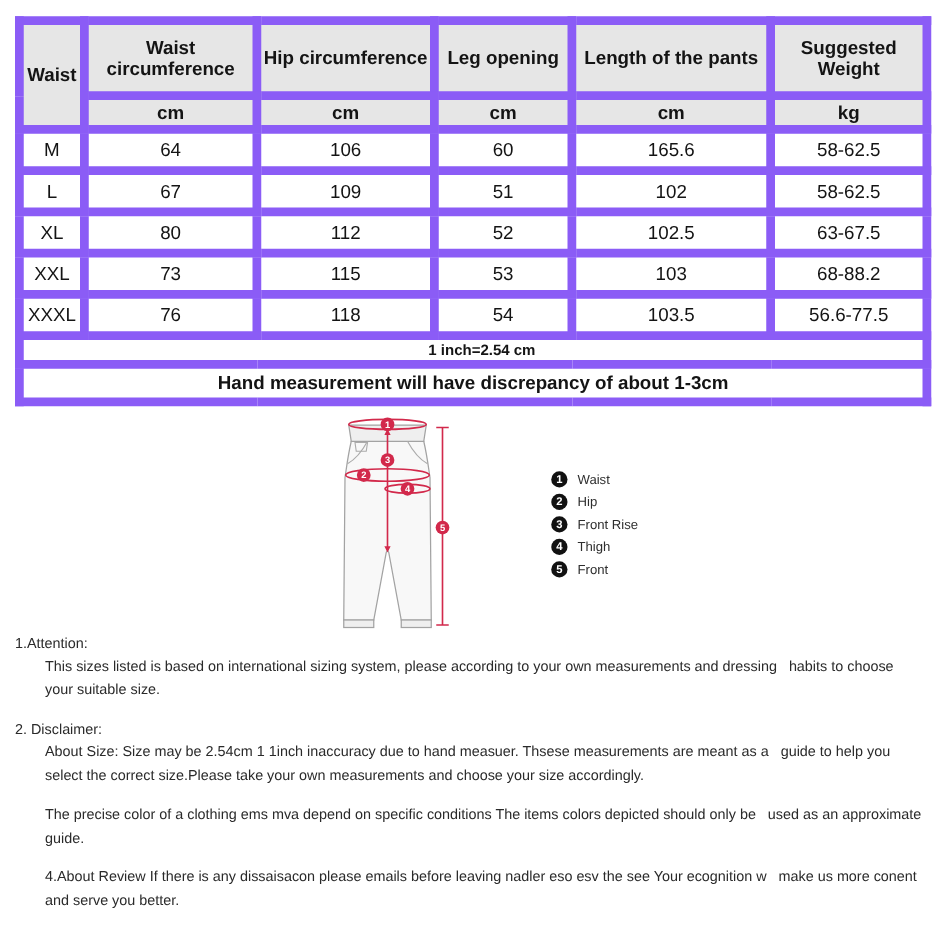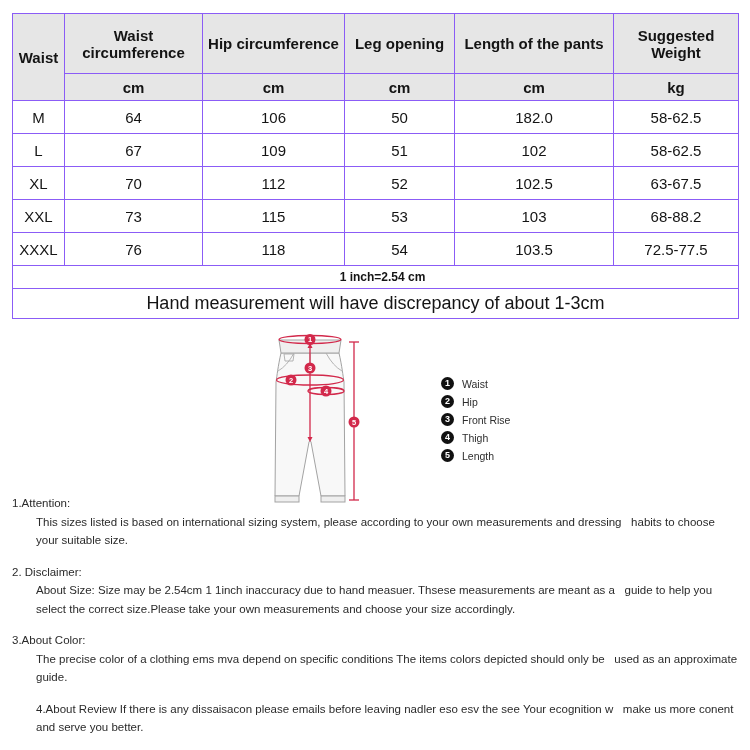--- a/index.html
+++ b/index.html
@@ -4,44 +4,44 @@
 <style>
   * { margin:0; padding:0; box-sizing:border-box; }
   html,body { background:#ffffff; }
   body { font-family:"Liberation Sans", sans-serif; color:#1c1c1c; }
   .page { position:relative; width:750px; height:750px; background:#fff; overflow:hidden; }
 
   
   table.size-chart { position:absolute; left:12px; top:13px; width:726px;
     border-collapse:collapse; table-layout:fixed; }
   table.size-chart th, table.size-chart td {
-    border:1px solid #8b5cf6; text-align:center; vertical-align:middle;
+    border:7px solid #8b5cf6; text-align:center; vertical-align:middle;
     font-size:15px; color:#141414; padding:0 2px; }
   table.size-chart thead th { background:#e6e6e6; font-weight:bold; }
   tr.hdr-row { height:60px; }
   tr.unit-row { height:27px; }
   tr.data-row { height:33px; }
   tr.note-row-1 td { height:23px; font-size:12px; font-weight:bold;padding-left:16px; }
-  tr.note-row-2 td { height:30px; font-size:18px; font-weight:normal; }
+  tr.note-row-2 td { height:30px; font-size:15px; font-weight:bold; }
 
   
   .diagram { position:absolute; left:0; top:330px; width:750px; height:180px; }
   .pants-svg { position:absolute; left:256px; top:0; }
   .legend { position:absolute; left:441px; top:47px; }
   .legend-item { display:flex; align-items:center; margin-bottom:5px; height:13px; }
   .legend-bullet { width:13px; height:13px; border-radius:50%; background:#111;
     color:#fff; font-size:9px; font-weight:bold; display:flex; align-items:center;
     justify-content:center; flex:0 0 13px; line-height:1; }
   .legend-label { margin-left:8px; font-size:10.5px; color:#2e2e2e; white-space:nowrap; }
 
   
   .sections { position:absolute; left:12px; top:494px; width:727px; }
   .section { margin-bottom:13px; }
   .section-heading { font-size:11.5px; line-height:18.5px; color:#2a2a2a;
-    white-space:pre-wrap; }
+    white-space:pre-wrap;margin-top:12px; }
   .section-body { font-size:11.5px; line-height:18.5px; color:#2a2a2a;
     white-space:pre-wrap;margin-left:24px; }
 </style>
 </head>
 <body>
 
 <div class="page">
 
   <table class="size-chart">
     <colgroup>
@@ -67,55 +67,55 @@
         <th>cm</th>
         <th>cm</th>
         <th>kg</th>
       </tr>
     </thead>
     <tbody>
       <tr class="data-row">
         <td>M</td>
         <td>64</td>
         <td>106</td>
-        <td>50</td>
-        <td>182.0</td>
+        <td>60</td>
+        <td>165.6</td>
         <td>58-62.5</td>
       </tr>
       <tr class="data-row">
         <td>L</td>
         <td>67</td>
         <td>109</td>
         <td>51</td>
         <td>102</td>
         <td>58-62.5</td>
       </tr>
       <tr class="data-row">
         <td>XL</td>
-        <td>70</td>
+        <td>80</td>
         <td>112</td>
         <td>52</td>
         <td>102.5</td>
         <td>63-67.5</td>
       </tr>
       <tr class="data-row">
         <td>XXL</td>
         <td>73</td>
         <td>115</td>
         <td>53</td>
         <td>103</td>
         <td>68-88.2</td>
       </tr>
       <tr class="data-row">
         <td>XXXL</td>
         <td>76</td>
         <td>118</td>
         <td>54</td>
         <td>103.5</td>
-        <td>72.5-77.5</td>
+        <td>56.6-77.5</td>
       </tr>
       <tr class="note-row-1">
         <td colspan="6">1 inch=2.54 cm</td>
       </tr>
       <tr class="note-row-2">
         <td colspan="6">Hand measurement will have discrepancy of about 1-3cm</td>
       </tr>
     </tbody>
   </table>
 
@@ -174,36 +174,35 @@
       <div class="legend-item">
         <span class="legend-bullet">3</span>
         <span class="legend-label">Front Rise</span>
       </div>
       <div class="legend-item">
         <span class="legend-bullet">4</span>
         <span class="legend-label">Thigh</span>
       </div>
       <div class="legend-item">
         <span class="legend-bullet">5</span>
-        <span class="legend-label">Length</span>
+        <span class="legend-label">Front</span>
       </div>
     </div>
   </div>
 
   <div class="sections">
     <div class="section">
       <div class="section-heading">1.Attention:</div>
       <div class="section-body">This sizes listed is based on international sizing system, please according to your own measurements and dressing   habits to choose your suitable size.</div>
     </div>
     <div class="section">
       <div class="section-heading">2. Disclaimer:</div>
       <div class="section-body">About Size: Size may be 2.54cm 1 1inch inaccuracy due to hand measuer. Thsese measurements are meant as a   guide to help you select the correct size.Please take your own measurements and choose your size accordingly.</div>
     </div>
     <div class="section">
-      <div class="section-heading">3.About Color:</div>
       <div class="section-body">The precise color of a clothing ems mva depend on specific conditions The items colors depicted should only be   used as an approximate guide.</div>
     </div>
     <div class="section">
       <div class="section-body">4.About Review If there is any dissaisacon please emails before leaving nadler eso esv the see Your ecognition w   make us more conent and serve you better.</div>
     </div>
   </div>
 
 </div>
 
 </body></html>

